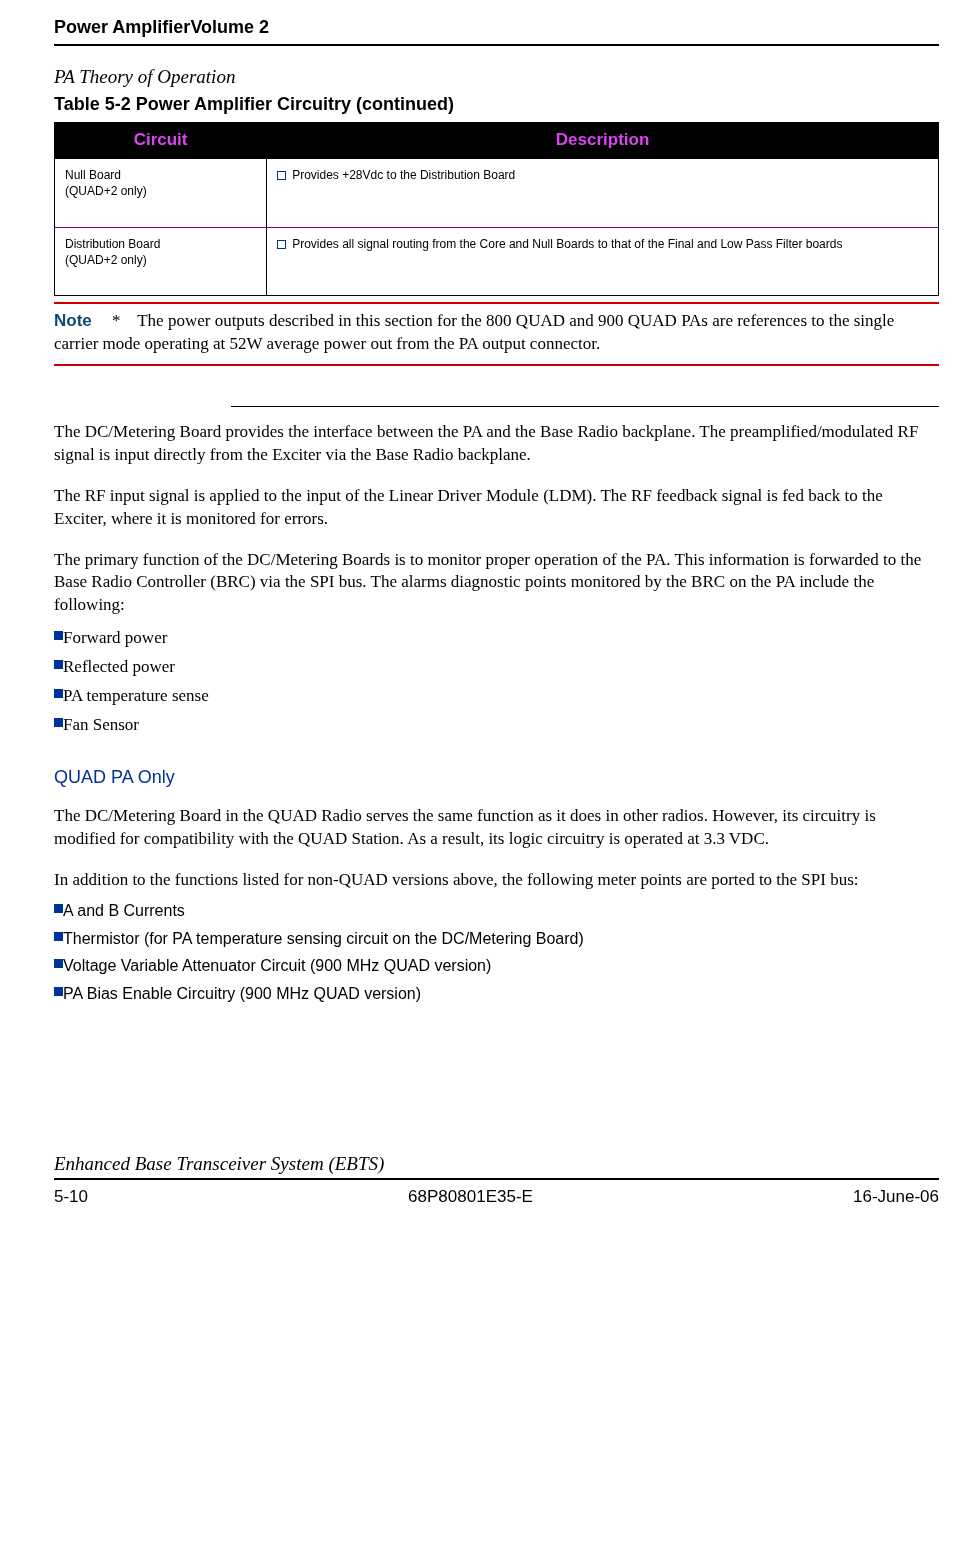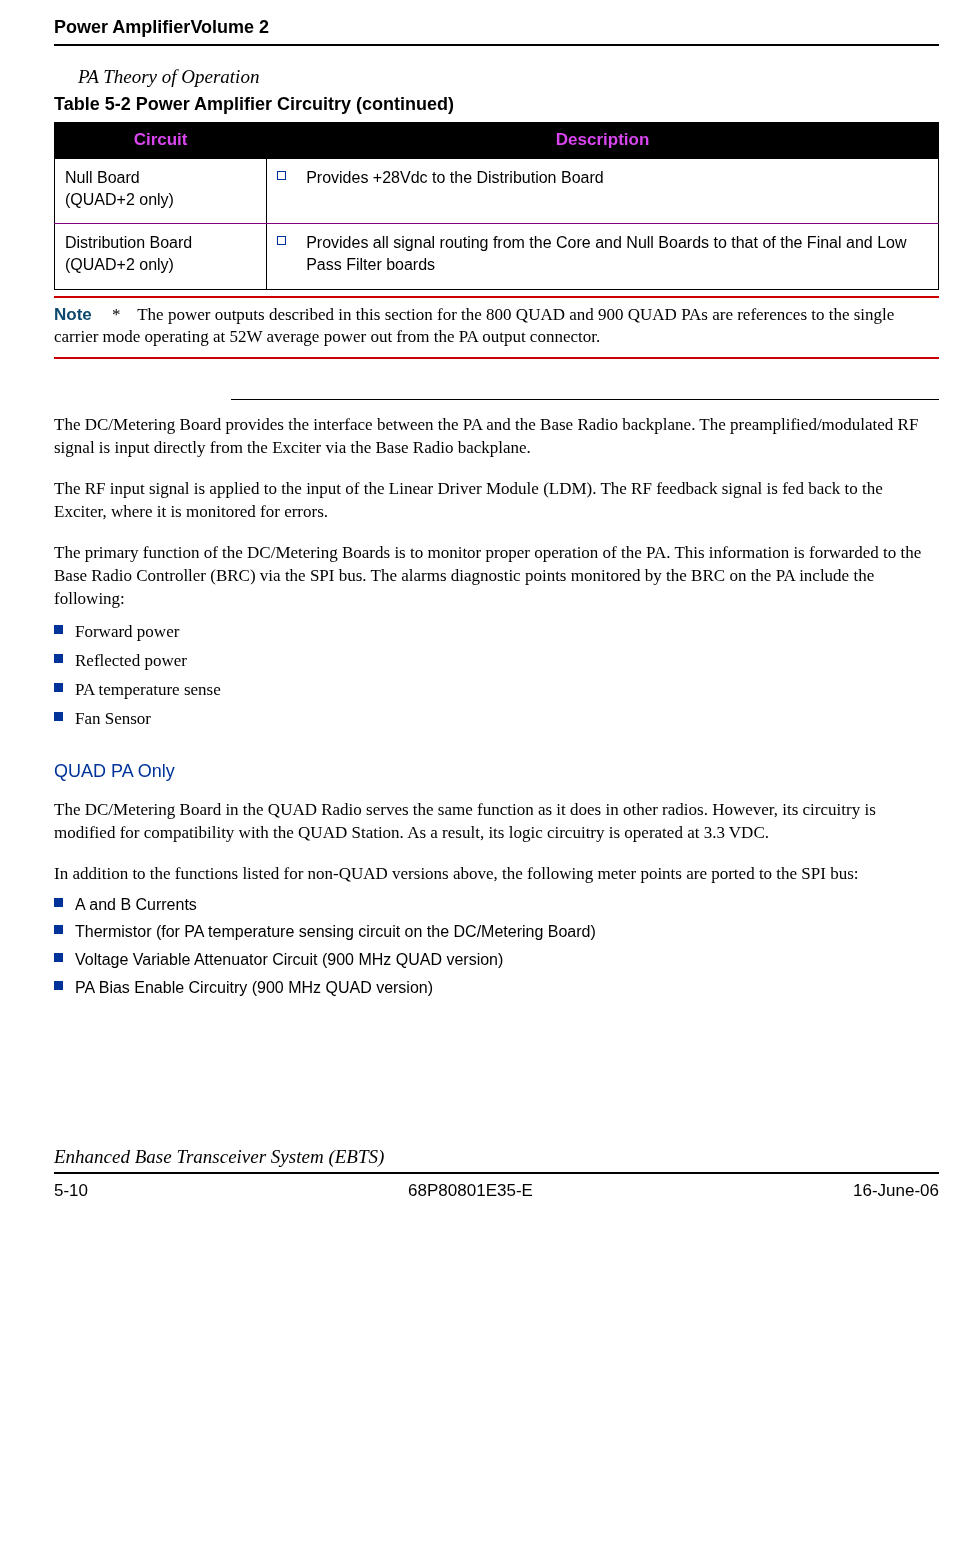--- a/index.html
+++ b/index.html
@@ -20,21 +20,20 @@
       font-weight: bold;
       font-size: 18px;
       border-bottom: 2px solid #000;
       padding-bottom: 5px;
     }
     .section-title {
       font-style: italic;
       font-size: 19px;
       margin-top: 18px;
       margin-bottom: 2px;
-      margin-left: 24px;
     }
     .table-caption {
       font-family: Arial, Helvetica, sans-serif;
       font-weight: bold;
       font-size: 18px;
       margin-bottom: 6px;
     }
     table {
       width: 100%;
       border-collapse: collapse;
@@ -48,27 +47,27 @@
       font-size: 17px;
       padding: 6px 10px;
       border: 1px solid #000;
       text-align: center;
     }
     thead th:first-child { width: 24%; }
     tbody td {
       border-left: 1px solid #000;
       border-right: 1px solid #000;
       border-bottom: 1px solid #800080;
-      padding: 8px 10px 13px 10px;
-      font-family: Arial, Helvetica, sans-serif;
-      font-size: 16px;
+      padding: 8px 10px 27px 10px;
+      font-family: Arial, Helvetica, sans-serif;
+      font-size: 12px;
       vertical-align: top;
     }
     tbody tr:last-child td { border-bottom: 1px solid #000; }
-    .bullet-row { display: flex; align-items: flex-start; gap: 20px; }
+    .bullet-row { display: flex; align-items: flex-start; gap: 6px; }
     .sq-bullet {
       display: inline-block;
       width: 9px;
       height: 9px;
       border: 1.5px solid #003399;
       background: #fff;
       margin-top: 4px;
       flex-shrink: 0;
     }
     .sq-bullet.filled { background: #003399; border-color: #003399; }
@@ -102,21 +101,21 @@
       padding-top: 2px;
     }
     .main-text { flex: 1; }
     .subhead {
       color: #003399;
       font-family: Arial, Helvetica, sans-serif;
       font-size: 18px;
       margin-bottom: 16px;
     }
     .para { margin-bottom: 18px; }
-    .list-item { display: flex; align-items: flex-start; gap: 12px; margin-bottom: 6px; }
+    .list-item { display: flex; align-items: flex-start; margin-bottom: 6px; }
     .footer {
       position: relative;
       margin-top: 140px;
     }
     .footer-title {
       font-style: italic;
       font-size: 19px;
       margin-bottom: 2px;
     }
     .footer-line { border-top: 2px solid #000; }

